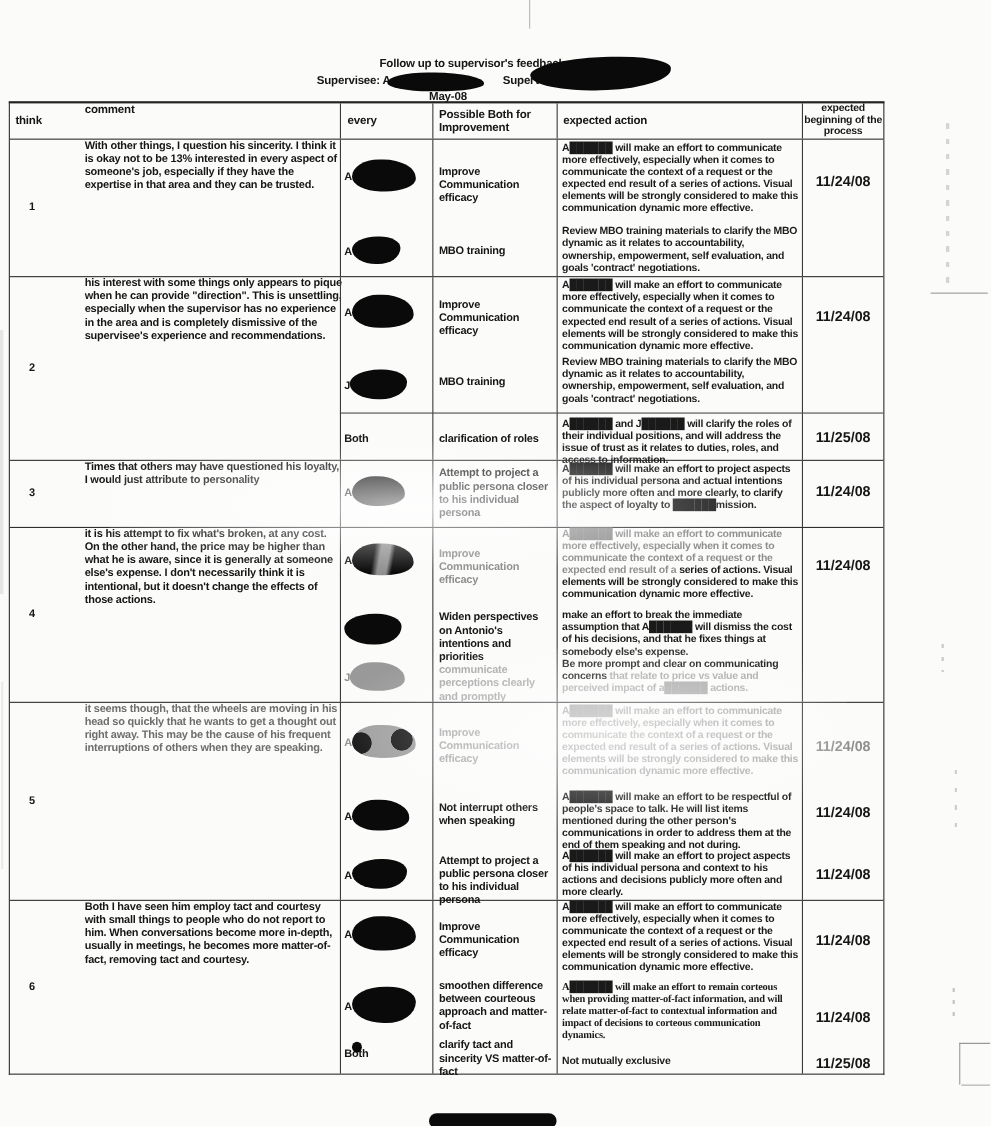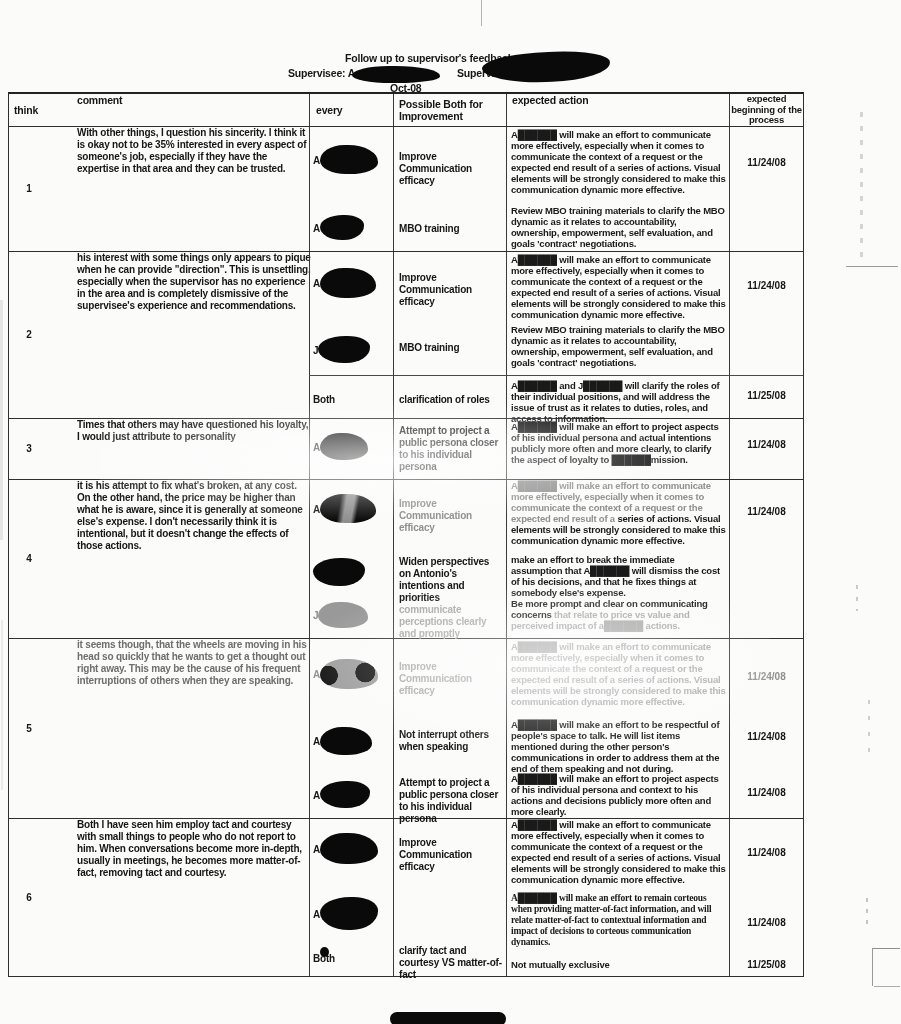--- a/index.html
+++ b/index.html
@@ -41,21 +41,21 @@
   .row:last-child{border-bottom:none;}
   .col{position:absolute;top:0;bottom:0;box-sizing:border-box;}
   .c-item{left:0;width:40px;display:flex;align-items:center;justify-content:center;}
   .c-comment{left:52px;width:260px;display:flex;align-items:flex-start;padding:0 10px 0 16px;}
   .c-owner{left:300px;width:84px;border-left:1.4px solid #3a3a3a;}
   .c-areas{left:384px;width:113px;border-left:1.4px solid #3a3a3a;}
   .c-action{left:497px;width:223px;border-left:1.4px solid #3a3a3a;}
   .c-date{left:720px;width:74px;border-left:1.4px solid #3a3a3a;}
   .sub{position:absolute;left:5px;right:3px;}
   .c-action .sub{left:4px;right:2px;}
-  .c-date .sub{left:0;right:0;text-align:center;font-size:10px;font-weight:700;}
+  .c-date .sub{left:0;right:0;text-align:center;font-size:13px;font-weight:700;}
   .c-owner .sub{left:3px;right:0;white-space:nowrap;}
   .subline{position:absolute;border-top:1.3px solid #4a4a4a;}
   .ink-dot{position:absolute;width:9px;height:10px;background:#0a0a0a;border-radius:50%;}
 
   
   .wm{position:absolute;pointer-events:none;}
   .wm1{left:100px;top:400px;width:600px;height:120px;
        background:radial-gradient(ellipse at 45% 50%, rgba(255,255,255,.7), rgba(255,255,255,0) 72%);}
   .wm2{left:290px;top:590px;width:480px;height:170px;
        background:radial-gradient(ellipse at 55% 45%, rgba(255,255,255,.55), rgba(255,255,255,0) 70%);}
@@ -76,52 +76,52 @@
        background:#0a0a0a;border-radius:7px;}
 </style>
 </head>
 <body>
 
 <div class="doc-head">
   <div class="title hdr">Follow up to supervisor's feedback</div>
   <div class="sup-line hdr"><span>Supervisee: A</span><span style="display:inline-block;width:102px;"></span><span>Supervisee:</span></div>
   <span class="blob sup-blob"></span>
   <span class="blob b2 see-blob"></span>
-  <div class="period hdr">Oct-08</div>
+  <div class="period hdr">May-08</div>
 </div>
 
 <div class="table">
 
   <div class="row" style="height:33px;border-bottom:1.6px solid #2e2e2e;">
     <div class="col c-item" style="justify-content:flex-start;padding-left:5px;">
         <span class="hdr">think</span>
       </div>
     <div class="col c-comment">
         <span class="hdr">comment</span>
       </div>
     <div class="col c-owner" style="display:flex;align-items:center;padding-left:6px;">
         <span class="hdr">every</span>
       </div>
     <div class="col c-areas" style="display:flex;align-items:center;padding-left:5px;">
         <span class="hdr">Possible Both for Improvement</span>
       </div>
-    <div class="col c-action" style="display:flex;align-items:flex-start;padding-left:5px;">
+    <div class="col c-action" style="display:flex;align-items:center;padding-left:5px;">
         <span class="hdr">expected action</span>
       </div>
     <div class="col c-date" style="display:flex;align-items:center;justify-content:center;text-align:center;">
         <span class="hdr" style="font-size:9.5px;line-height:10.5px;">expected beginning of the process</span>
       </div>
   </div>
 
   <div class="row" style="height:125px;">
     <div class="col c-item">
         <span class="t">1</span>
       </div>
     <div class="col c-comment">
-        <span class="t">With other things, I question his sincerity. I think it is okay not to be 35% interested in every aspect of someone's job, especially if they have the expertise in that area and they can be trusted.</span>
+        <span class="t">With other things, I question his sincerity. I think it is okay not to be 13% interested in every aspect of someone's job, especially if they have the expertise in that area and they can be trusted.</span>
       </div>
     <div class="col c-owner">
       <div class="sub" style="top:18px;"><span class="t">A</span><span class="blob" style="width:58px;height:29px;"></span></div>
       <div class="sub" style="top:88px;"><span class="t">A</span><span class="blob b2" style="width:44px;height:25px;"></span></div>
     </div>
     <div class="col c-areas">
       <div class="sub t" style="top:24px;">Improve  Communication efficacy</div>
       <div class="sub t" style="top:96px;">MBO training</div>
     </div>
     <div class="col c-action">
@@ -247,21 +247,22 @@
         <span class="t">Both I have seen him employ tact and courtesy with small things to people who do not report to him. When conversations become more in-depth, usually in meetings, he becomes more matter-of-fact, removing tact and courtesy.</span>
       </div>
     <div class="col c-owner">
       <div class="sub" style="top:14px;"><span class="t">A</span><span class="blob" style="width:58px;height:31px;"></span></div>
       <div class="sub" style="top:78px;"><span class="t">A</span><span class="blob b2" style="width:58px;height:33px;"></span></div>
       <div class="sub t" style="top:134px;">Both</div>
       <div class="ink-dot" style="left:10px;top:128px;"></div>
     </div>
     <div class="col c-areas">
       <div class="sub t" style="top:18px;">Improve  Communication efficacy</div>
-      <div class="sub t" style="top:126px;">clarify tact and courtesy VS matter-of-fact</div>
+      <div class="sub t" style="top:72px;">smoothen difference between courteous approach and matter-of-fact</div>
+      <div class="sub t" style="top:126px;">clarify tact and sincerity VS matter-of-fact</div>
     </div>
     <div class="col c-action">
       <div class="sub act" style="top:0;">A██████ will make an effort to communicate more effectively, especially when it comes to communicate the context of a request or the expected end result of a series of actions. Visual elements will be strongly considered to make this communication dynamic more effective.</div>
       <div class="sub act" style="top:74px;font-family:Liberation Serif, serif;">A██████ will make an effort to remain corteous when providing matter-of-fact information, and will relate matter-of-fact to contextual information and impact of decisions to corteous communication dynamics.</div>
       <div class="sub act" style="top:140px;">Not mutually exclusive</div>
     </div>
     <div class="col c-date">
       <div class="sub" style="top:28px;">11/24/08</div>
       <div class="sub" style="top:98px;">11/24/08</div>
       <div class="sub" style="top:140px;">11/25/08</div>

